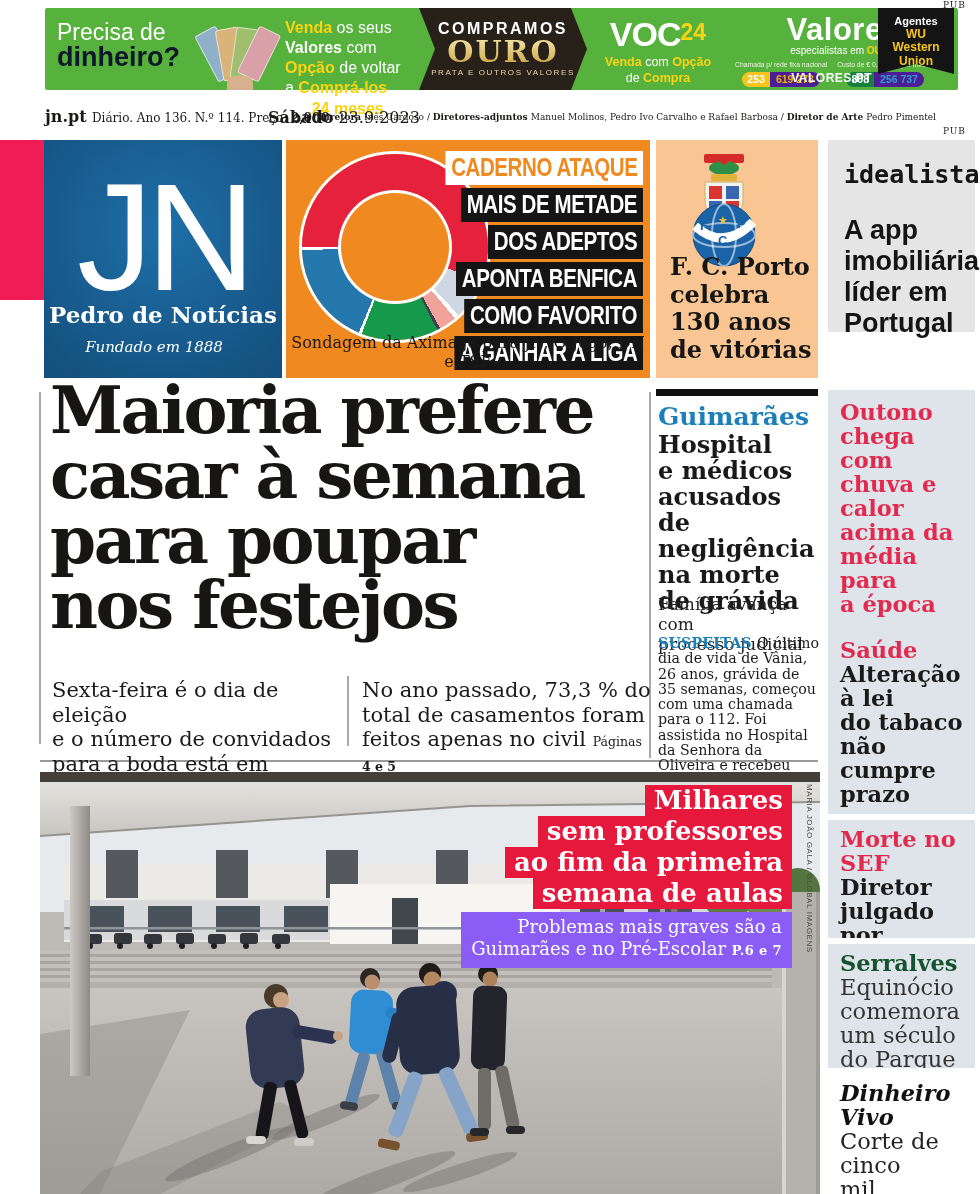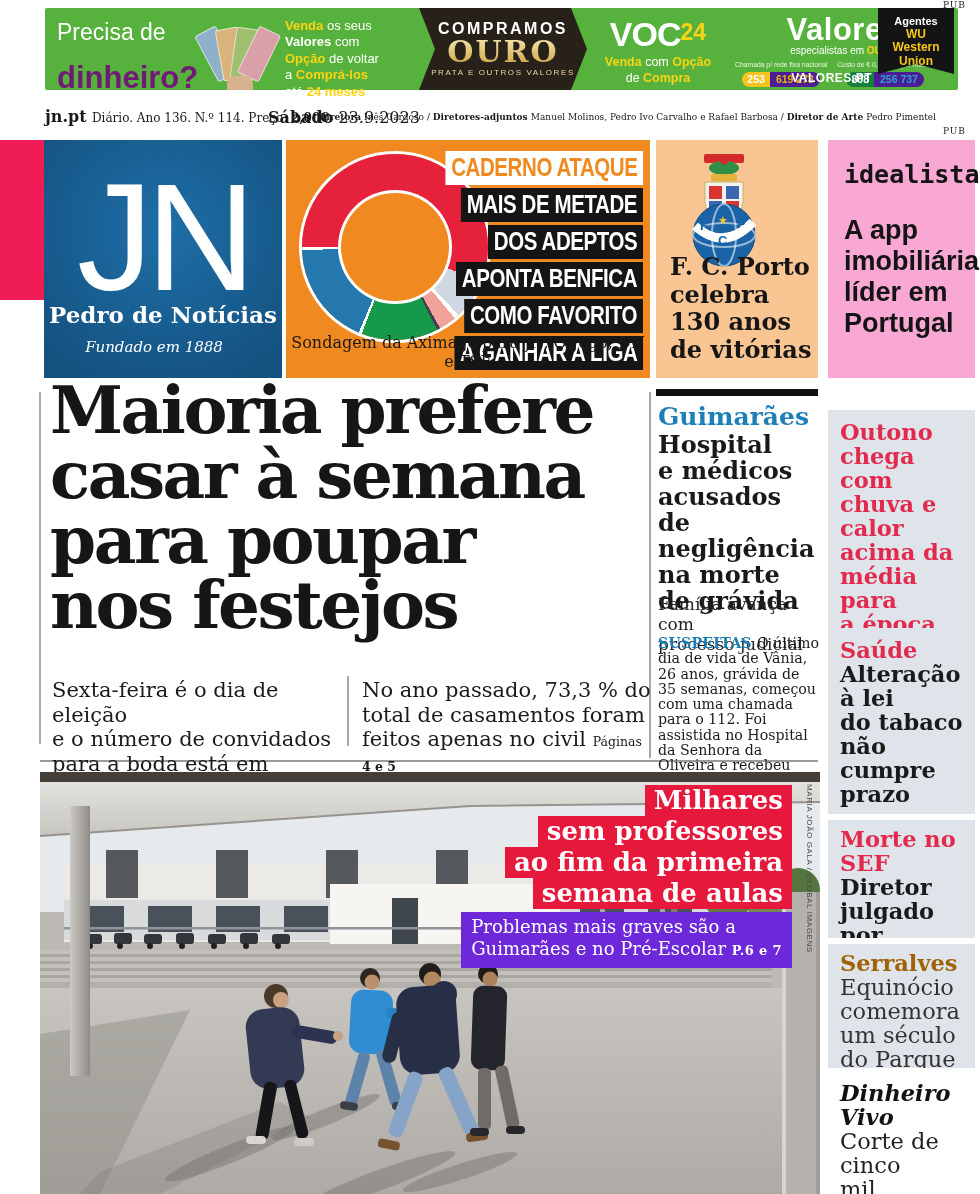--- a/index.html
+++ b/index.html
@@ -16,29 +16,29 @@
   .seg-wb{color:#fff;font-weight:700;}
   .seg-w{color:#fff;}
   .seg-kick{color:#1d7fb8;font-weight:700;letter-spacing:.2px;}
   .pub{position:absolute;font-size:9px;letter-spacing:1px;color:#222;font-family:"DejaVu Serif",serif;}
 
   
   .ad{position:absolute;left:45px;top:8px;width:913px;height:82px;background:#56b23c;
       display:flex;align-items:stretch;font-family:"Liberation Sans",sans-serif;border-radius:2px;}
   .ad-s1{width:152px;padding:13px 0 0 12px;line-height:1.02;}
   .ad-s1 .l1{color:#fff;font-size:23px;}
-  .ad-s1 .l2{color:#701a75;font-size:31px;font-weight:700;margin-top:18px;}
+  .ad-s1 .l2{color:#0f172a;font-size:27px;font-weight:700;}
   .ad-money{width:88px;position:relative;}
   .note{position:absolute;bottom:10px;width:24px;height:52px;border-radius:3px;border:1px solid rgba(255,255,255,.6);}
   .n1{left:8px;background:#8fb0c9;transform:rotate(-28deg);}
   .n2{left:22px;background:#d9b37a;transform:rotate(-10deg);}
   .n3{left:36px;background:#9fbf6f;transform:rotate(8deg);}
   .n4{left:50px;background:#d9a0a8;transform:rotate(26deg);}
   .hand{position:absolute;left:30px;bottom:0px;width:26px;height:14px;background:#d8b28e;border-radius:8px 8px 0 0;}
-  .ad-s3{width:134px;padding-top:10px;font-size:13px;line-height:1.26;color:#fff;}
+  .ad-s3{width:134px;padding-top:10px;font-size:16px;line-height:1.26;color:#fff;}
   .ad-s4{width:168px;background:#28211a;clip-path:polygon(0 0,calc(100% - 16px) 0,100% 50%,calc(100% - 16px) 100%,0 100%,16px 50%);
          display:flex;flex-direction:column;align-items:center;justify-content:center;line-height:1;}
   .ad-s4 .compramos{color:#fff;font-weight:700;font-size:16px;letter-spacing:2.5px;}
   .ad-s4 .ouro{font-family:"DejaVu Serif",serif;font-weight:700;font-size:30px;letter-spacing:2px;
                background:linear-gradient(180deg,#f6e7ac,#caa23f);-webkit-background-clip:text;background-clip:text;color:transparent;}
   .ad-s4 .prata{color:#e8d9a8;font-size:8px;letter-spacing:1.6px;margin-top:2px;}
   .ad-s5{width:142px;padding-top:9px;text-align:center;line-height:1;}
   .voc{color:#fff;font-weight:700;font-size:34px;letter-spacing:-1px;}
   .voc24{color:#f9d414;font-weight:700;font-size:23px;vertical-align:6px;}
   .voc-sub{font-size:12.5px;line-height:1.25;margin-top:4px;color:#fff;}
@@ -83,21 +83,21 @@
   .donut::after{content:"";position:absolute;inset:39px;border-radius:50%;background:#f0891f;box-shadow:0 0 0 3px #fff;}
   .poll-heads{position:absolute;top:11px;right:7px;display:flex;flex-direction:column;align-items:flex-end;}
   .strip{font-family:"Liberation Sans",sans-serif;font-weight:700;font-size:25px;letter-spacing:-.5px;
          transform:scaleX(.82);transform-origin:right center;padding:2px 7px 3px;margin-top:3px;white-space:nowrap;}
   .strip.kicker{background:#fff;color:#f0891f;margin-top:0;}
   .strip.black{background:#151515;color:#fff;}
   .poll-caption{position:absolute;left:0;right:0;bottom:7px;text-align:center;font-size:16px;color:#191919;}
   .porto{position:absolute;left:656px;top:140px;width:162px;height:238px;background:#f9c592;}
   .porto-title{position:absolute;left:14px;bottom:14px;font-weight:700;font-size:24px;line-height:1.16;color:#161616;}
   .crest{position:absolute;left:18px;top:12px;}
-  .idealista{position:absolute;left:828px;top:140px;width:147px;height:238px;background:#f9a8d4;padding:20px 0 0 16px;}
+  .idealista{position:absolute;left:828px;top:140px;width:147px;height:192px;background:#e5e5e5;padding:20px 0 0 16px;}
   .id-logo{font-family:"DejaVu Sans Mono",monospace;font-weight:700;font-size:25px;color:#141414;letter-spacing:0px;}
   .id-text{margin-top:26px;font-family:"Liberation Sans",sans-serif;font-weight:700;font-size:27px;line-height:1.15;color:#141414;}
 
   
   .vrule{position:absolute;width:1.5px;background:#a9a9a9;}
   .rule-left{left:39px;top:392px;height:352px;}
   .rule-deck{left:347px;top:676px;height:70px;}
   .rule-col{left:649px;top:392px;height:366px;}
   .hrule{position:absolute;left:40px;top:760px;width:778px;height:1.5px;background:#9a9a9a;}
 
@@ -113,41 +113,41 @@
   .gm-bar{position:absolute;left:656px;top:389px;width:162px;height:7px;background:#111;}
   .gm-kicker{position:absolute;left:658px;top:402px;font-weight:700;font-size:25px;color:#1d7fb8;}
   .gm-head{position:absolute;left:658px;top:432px;width:160px;font-weight:700;font-size:24px;line-height:26px;color:#191919;}
   .gm-sub{position:absolute;left:658px;top:594px;width:160px;font-size:17px;line-height:1.18;color:#222;}
   .gm-body{position:absolute;left:658px;top:636px;width:162px;font-size:14.2px;line-height:15.3px;color:#1c1c1c;text-align:left;}
 
   
   .sb{position:absolute;left:828px;width:147px;background:#dee4ea;padding:10px 10px 0 12px;overflow:hidden;}
   .sb .kick{font-weight:700;font-size:22.5px;line-height:24px;}
   .sb .title{font-weight:700;font-size:22.5px;line-height:24px;color:#1a1a1a;}
-  .sb1{top:390px;height:268px;margin-top:20px;}
+  .sb1{top:390px;height:268px;}
   .sb1 .title{color:#e4294e;}
   .sb2{top:628px;height:186px;}
   .sb2 .kick{color:#e4294e;}
   .sb3{top:820px;height:118px;padding-top:7px;}
   .sb3 .kick{color:#e4294e;}
   .sb4{top:944px;height:124px;padding-top:7px;}
-  .sb4 .kick{color:#a16207;}
+  .sb4 .kick{color:#14532d;}
   .sb4 .title{font-weight:400;color:#333;}
   .sb5{top:1074px;height:120px;background:#fff;padding-top:7px;}
   .sb5 .kick{color:#111;font-style:italic;}
   .sb5 .title{font-weight:400;color:#222;}
 
   
   .photo{position:absolute;left:40px;top:772px;width:780px;height:422px;margin:0;overflow:hidden;background:#bdbab5;}
   .photo svg{display:block;}
   .ph-heads{position:absolute;top:13px;right:28px;display:flex;flex-direction:column;align-items:flex-end;}
   .ph-line{background:#e6183c;color:#fff;font-weight:700;font-size:26px;line-height:26px;
            padding:2px 9px 3px;white-space:nowrap;}
-  .ph-kick{position:absolute;top:140px;right:28px;background:#6d28d9;color:#fff;font-size:18px;line-height:22px;
-           padding:4px 10px 6px;}
+  .ph-kick{position:absolute;top:140px;right:28px;background:#8b5cf6;color:#fff;font-size:18px;line-height:22px;
+           padding:4px 10px 6px;text-align:right;}
   .credit{position:absolute;top:12px;right:6px;writing-mode:vertical-rl;font-family:"Liberation Sans",sans-serif;
           font-size:8px;letter-spacing:.6px;color:#4a4a4a;}
   .shad{fill:#6f6c68;opacity:.42;}
 </style>
 </head>
 <body>
 
 <div class="page" data-name="newspaper-front-page">
 
   <div class="pub" style="right:14px;top:0px" data-name="pub-label-top">PUB</div>

